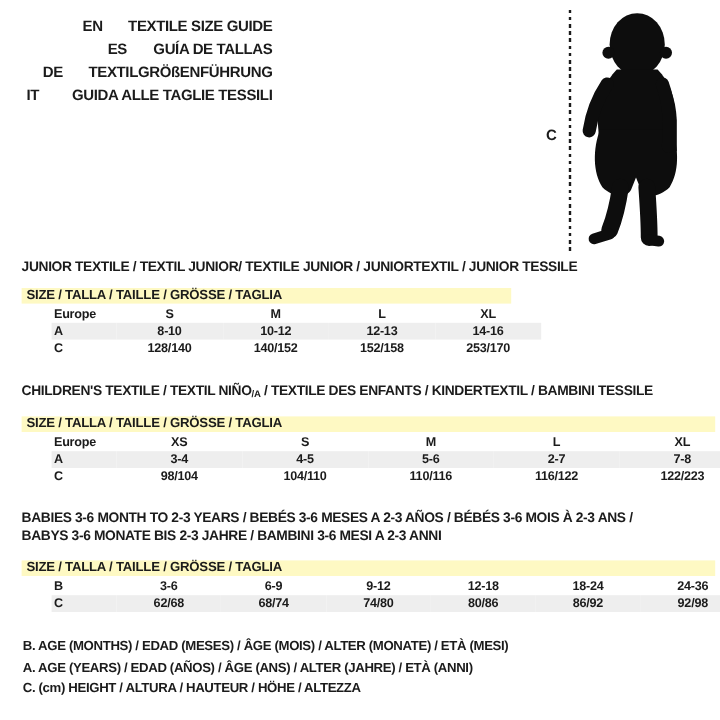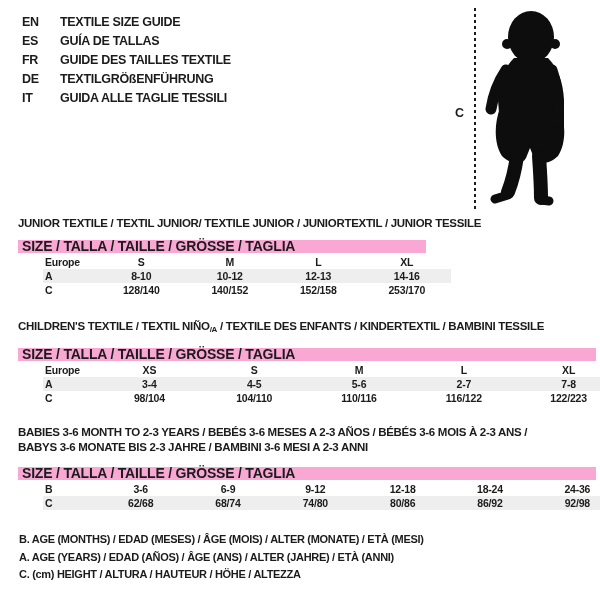--- a/index.html
+++ b/index.html
@@ -4,40 +4,40 @@
 <style>
   html,body { margin:0; padding:0; background:#fff; }
   .canvas {
     position:relative; width:600px; height:600px; background:#ffffff;
     font-family:"Liberation Sans", sans-serif; color:#1b1b1b; overflow:hidden;
   }
 
   
   .lang-block { position:absolute; left:22px; top:13px; font-weight:700;
     font-size:12.5px; line-height:19px; letter-spacing:-0.3px; }
-  .lang-row { display:flex; white-space:nowrap; }
+  .lang-row { display:flex; white-space:nowrap;justify-content:flex-end; }
   .lang-code { width:38px; flex:0 0 38px; }
 
   
   .dashed-line { position:absolute; left:474px; top:8px; width:2px; height:202px;
     background:repeating-linear-gradient(to bottom,#1b1b1b 0 3px,transparent 3px 6px); }
   .figure-label { position:absolute; left:455px; top:106px; font-weight:700; font-size:12.5px; }
   .baby { position:absolute; left:484px; top:8px; }
 
   
   .section { position:absolute; left:18px; }
   .tbl-title { font-weight:700; font-size:11.5px; line-height:15px;
     letter-spacing:-0.3px; white-space:nowrap; }
   .s1 { top:216px; width:408px; } .s1 .tbl-title { margin-bottom:9px;text-align:right; }
   .s2 { top:319px; width:578px; } .s2 .tbl-title { margin-bottom:11px; }
   .s3 { top:425px; width:578px; } .s3 .tbl-title { margin-bottom:12px; }
   .sub { font-size:8px; vertical-align:-2px; }
 
-  .size-bar { background:#f9a8d4; height:13px; line-height:13px; padding-left:4px;
-    font-weight:700; font-size:14px; letter-spacing:-0.2px; margin-bottom:2px; }
+  .size-bar { background:#fef9c3; height:13px; line-height:13px; padding-left:4px;
+    font-weight:700; font-size:11px; letter-spacing:-0.2px; margin-bottom:2px; }
   table.size-table { width:100%; border-collapse:collapse; table-layout:fixed;margin-left:25px; }
   table.size-table td { height:14px; line-height:14px; padding:0; text-align:center;
     font-weight:700; font-size:10.5px; letter-spacing:-0.2px; white-space:nowrap; }
   table.size-table td.first { text-align:left; padding-left:2px; }
   tr.r-alt { background:#eeeeee; }
   col.c-first { width:54px; }
 
   
   .footnotes { position:absolute; left:19px; top:531px; font-weight:700;
     font-size:11px; line-height:17.5px; letter-spacing:-0.3px; white-space:nowrap; }
@@ -48,24 +48,20 @@
 <div class="canvas">
 
   <div class="lang-block">
     <div class="lang-row">
       <span class="lang-code">EN</span>
       <span class="lang-title">TEXTILE SIZE GUIDE</span>
     </div>
     <div class="lang-row">
       <span class="lang-code">ES</span>
       <span class="lang-title">GUÍA DE TALLAS</span>
-    </div>
-    <div class="lang-row">
-      <span class="lang-code">FR</span>
-      <span class="lang-title">GUIDE DES TAILLES TEXTILE</span>
     </div>
     <div class="lang-row">
       <span class="lang-code">DE</span>
       <span class="lang-title">TEXTILGRÖßENFÜHRUNG</span>
     </div>
     <div class="lang-row">
       <span class="lang-code">IT</span>
       <span class="lang-title">GUIDA ALLE TAGLIE TESSILI</span>
     </div>
   </div>

